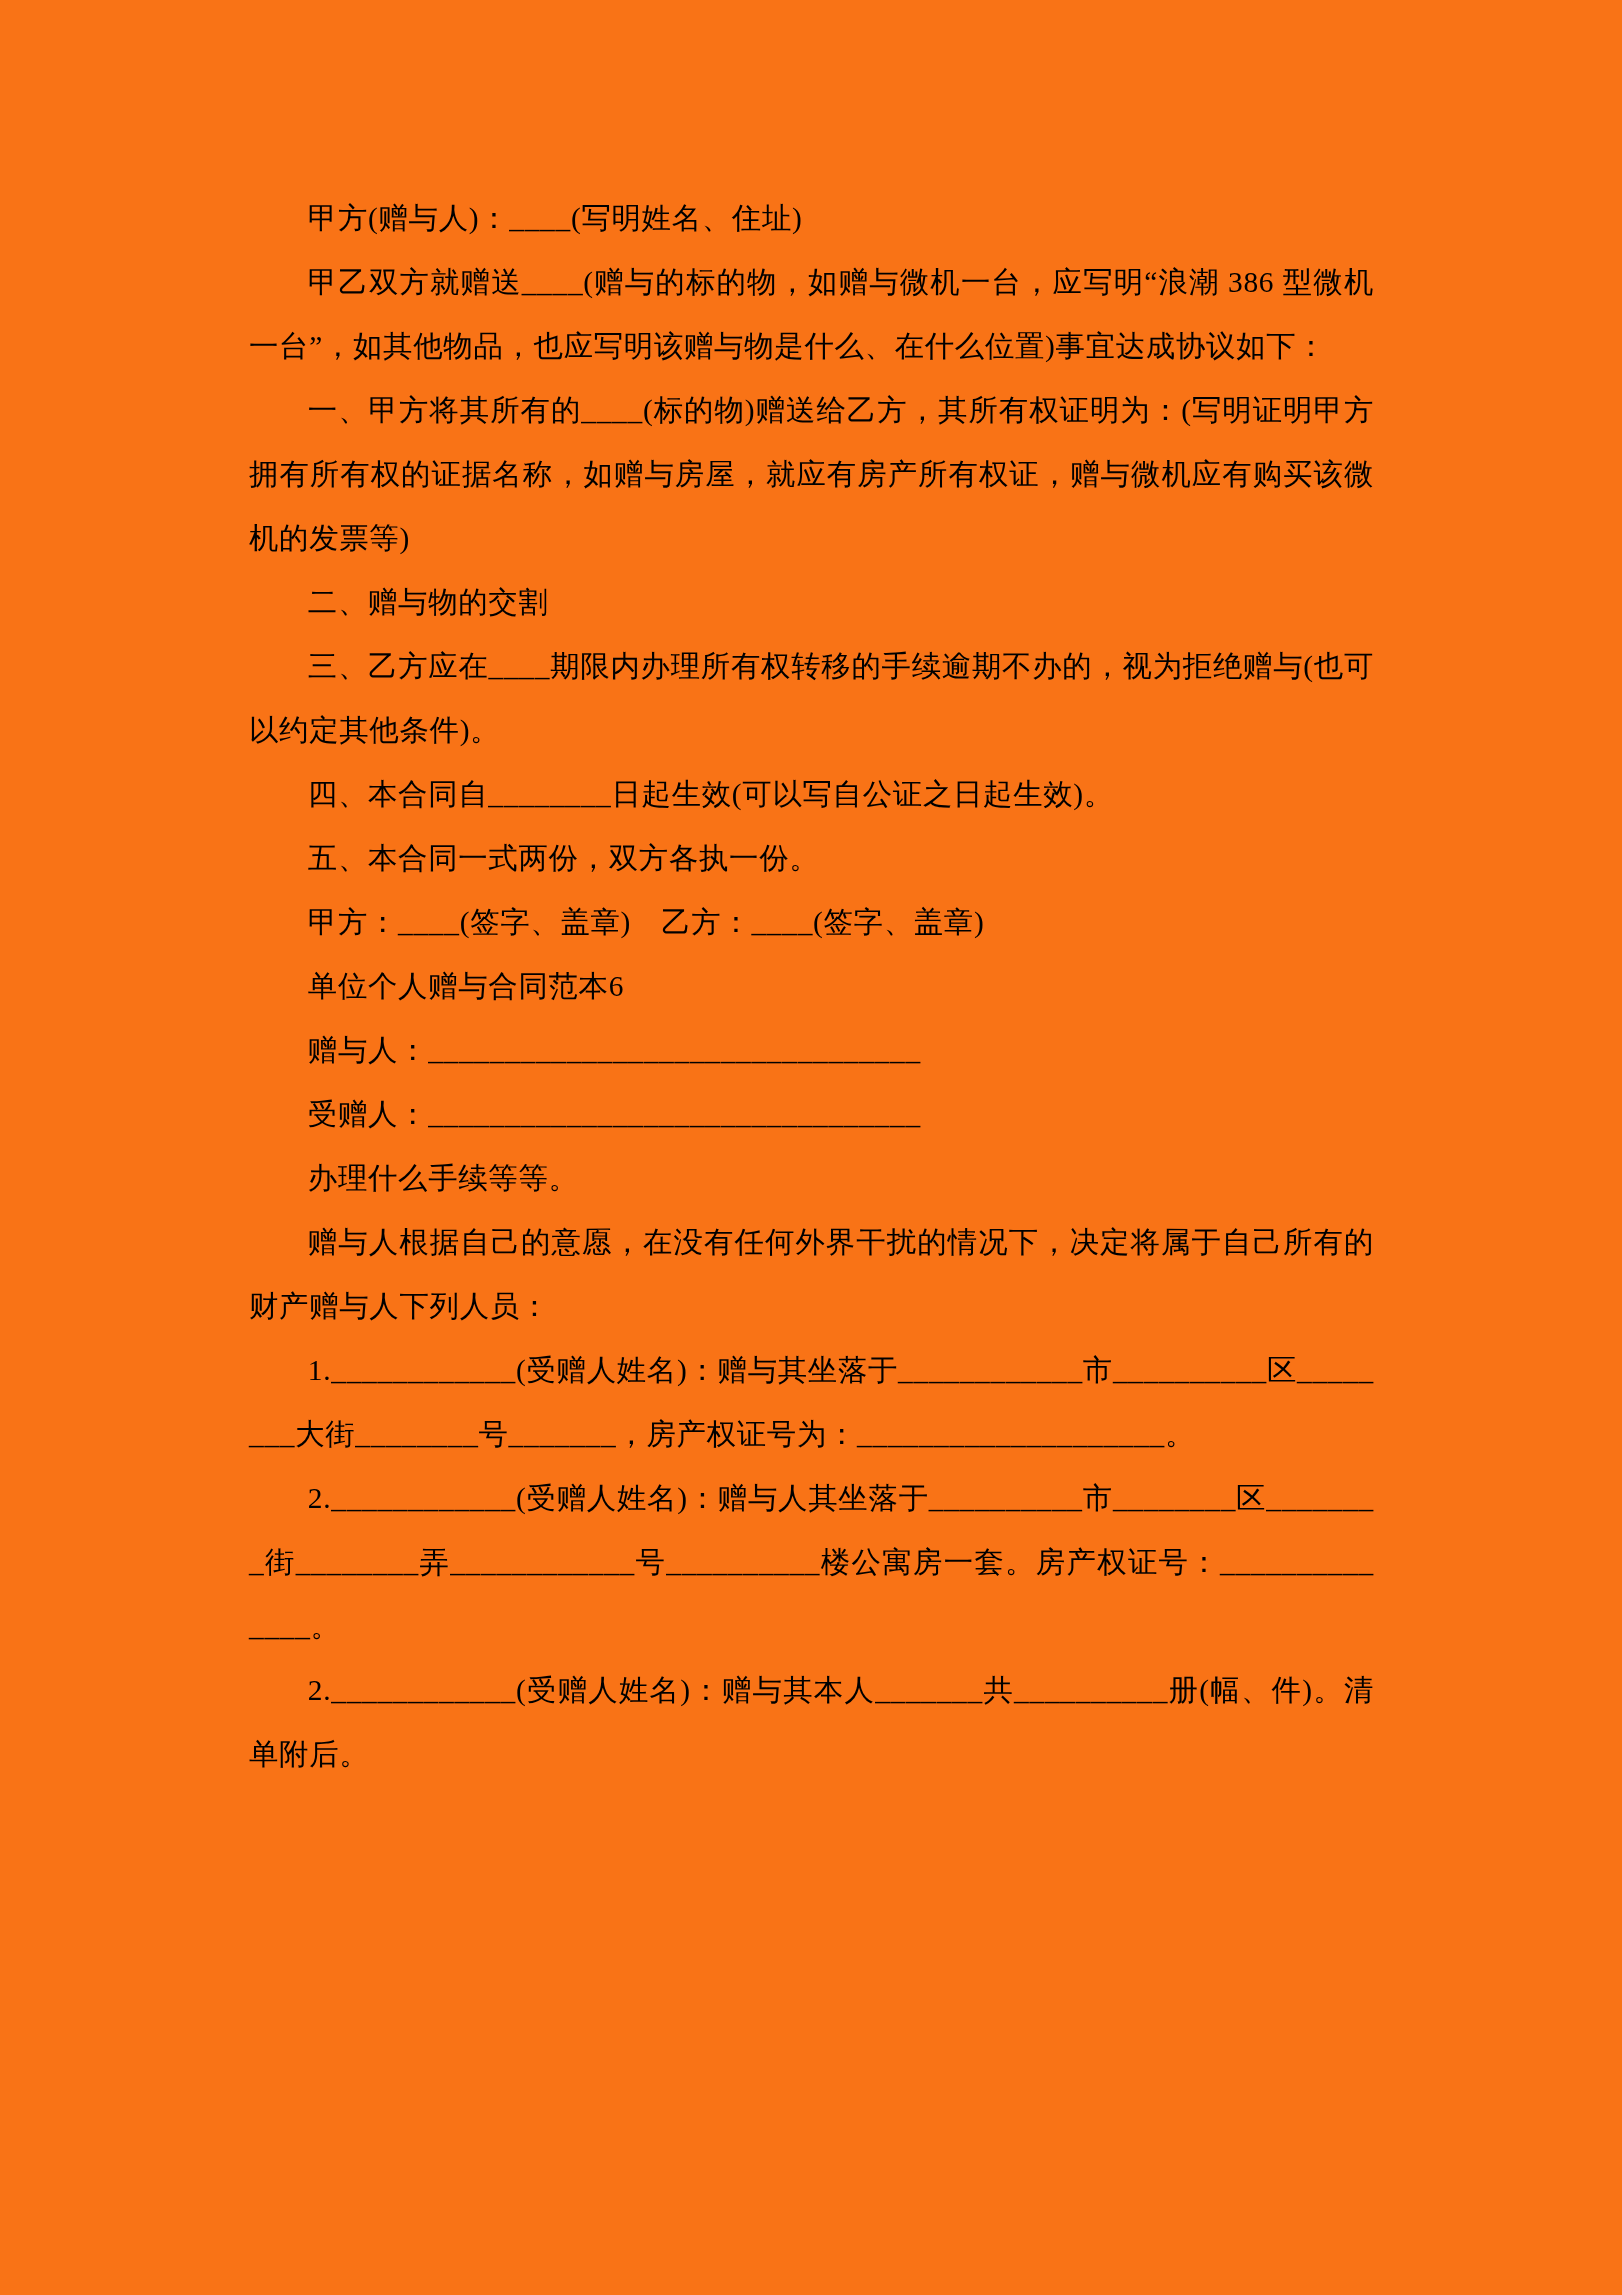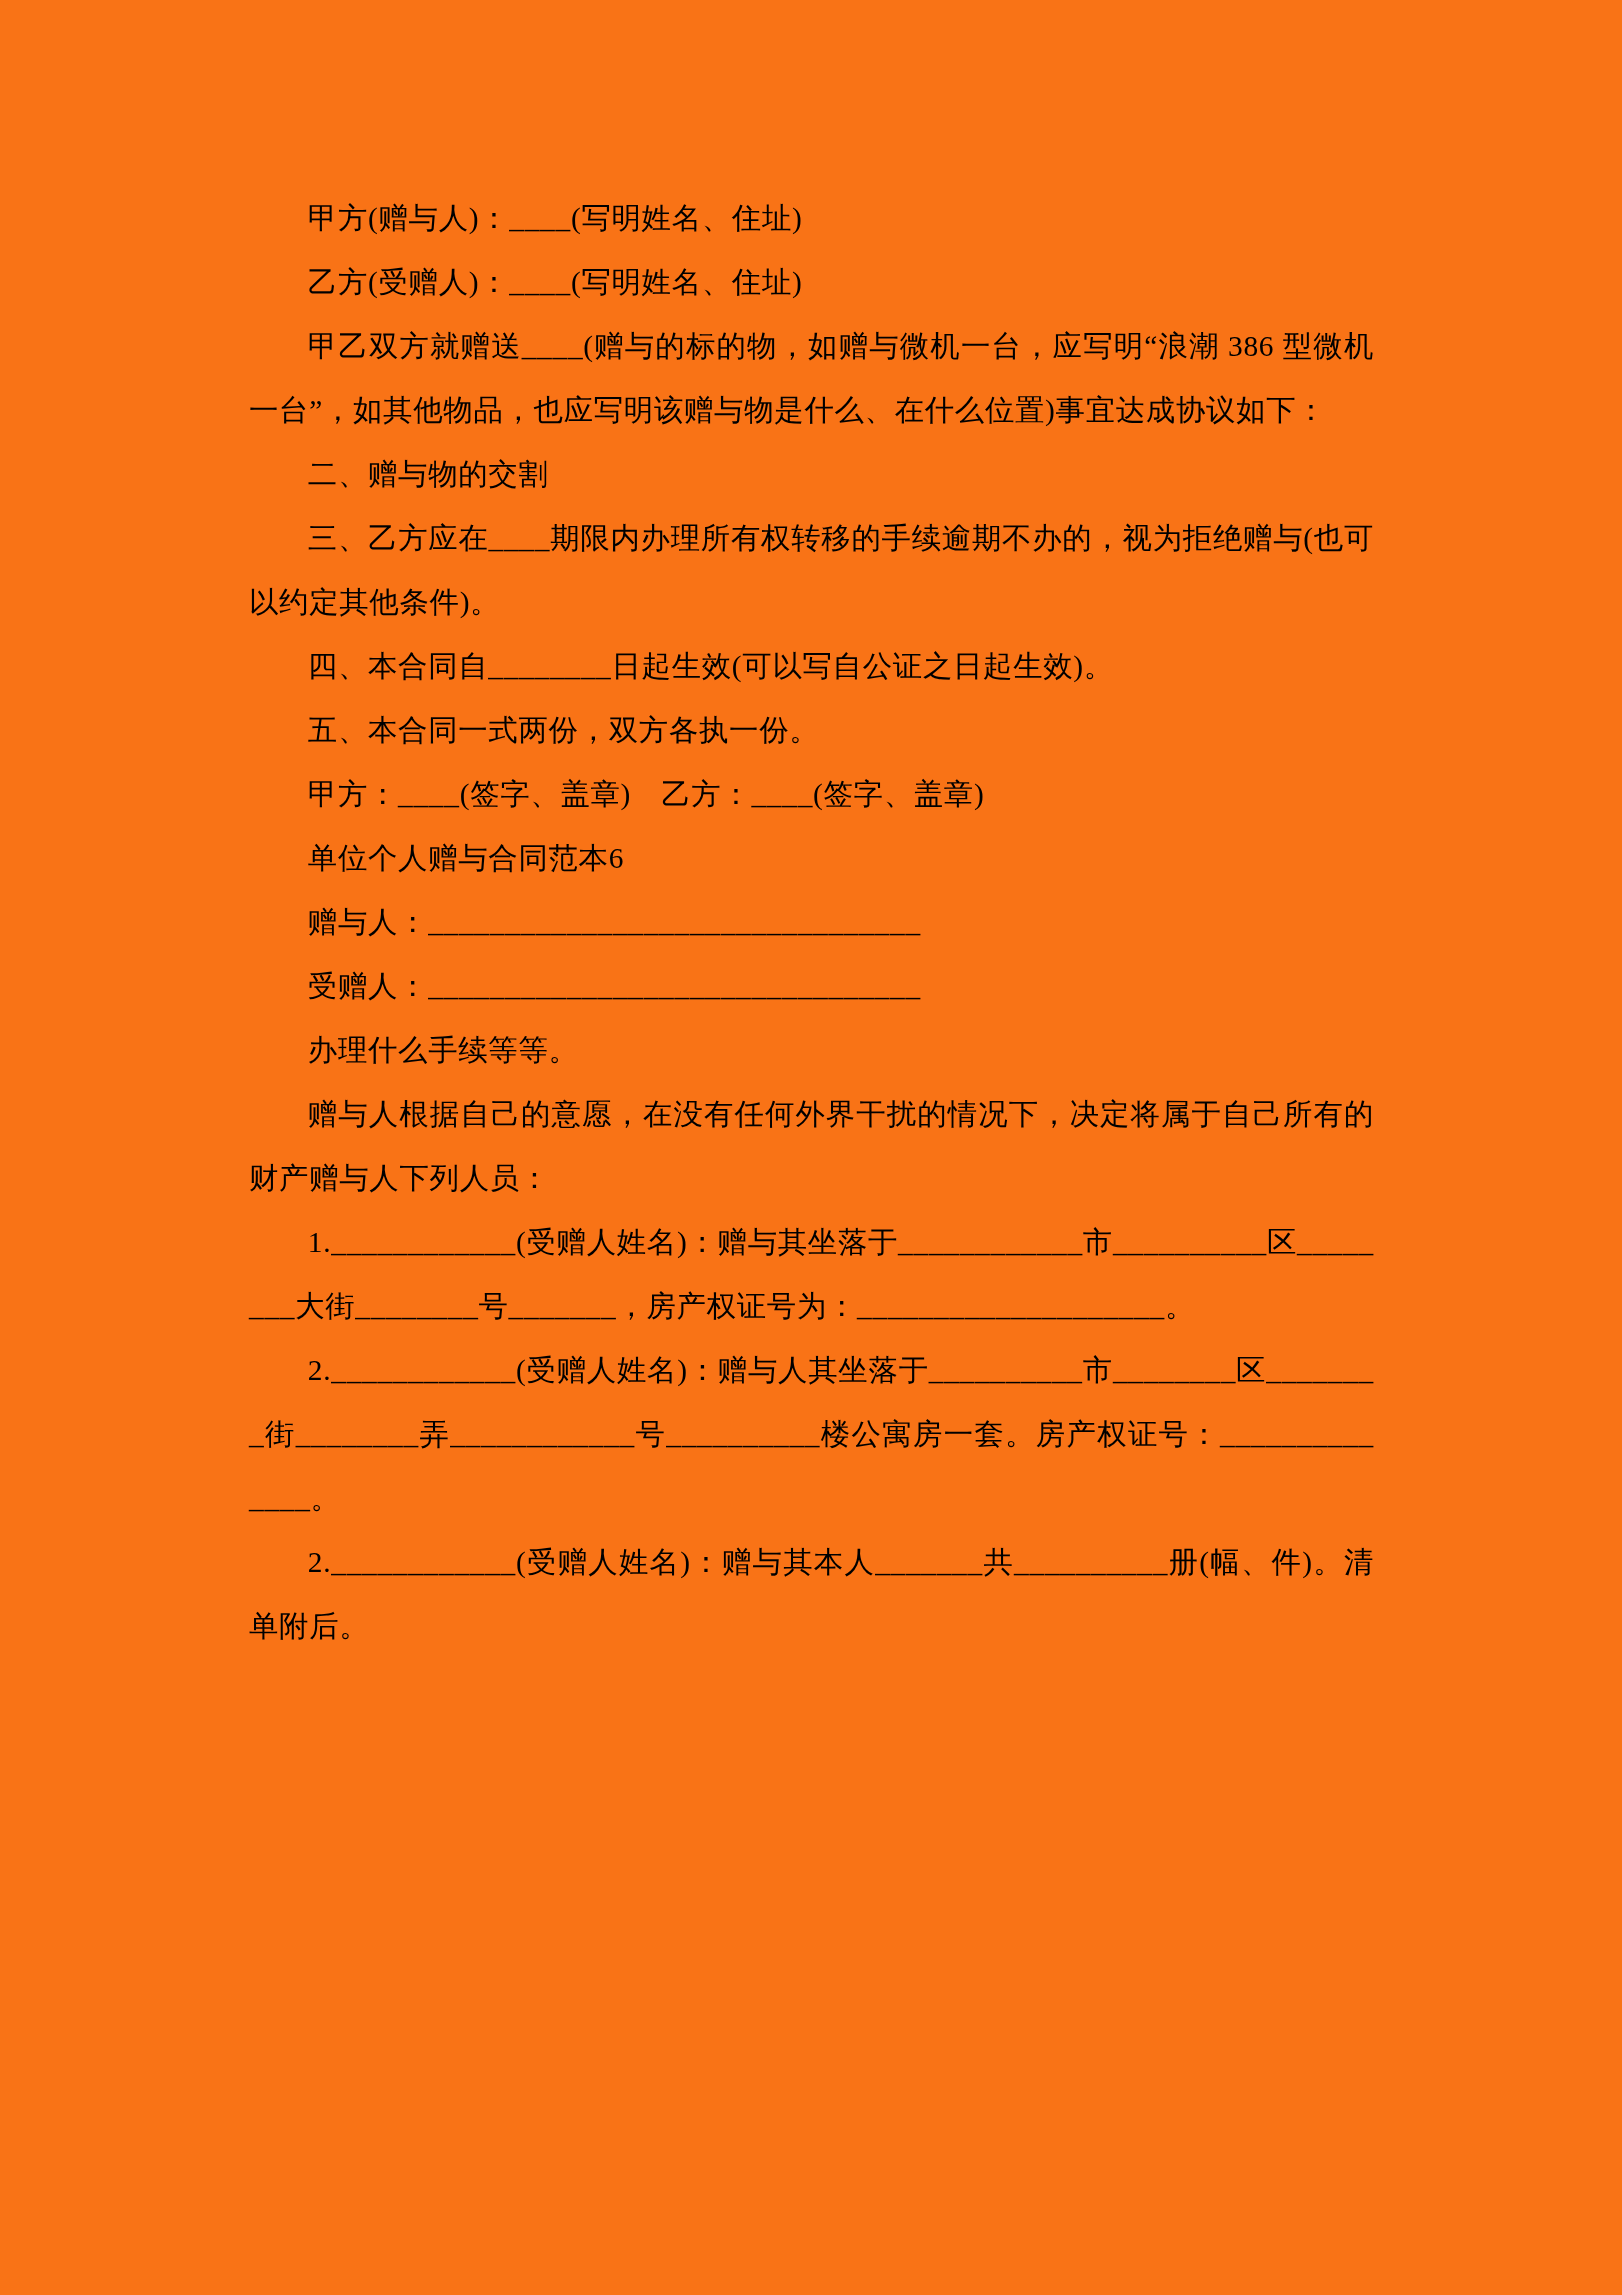--- a/index.html
+++ b/index.html
@@ -34,22 +34,22 @@
     color: #000000;
   }
 </style>
 </head>
 <body>
 
 <div class="page">
   <div class="doc-body">
 
   <p>甲方(赠与人)：____(写明姓名、住址)</p>
-      <p>乙方(受赠人)：____(写明姓名、住址)</p>
       <p>甲乙双方就赠送____(赠与的标的物，如赠与微机一台，应写明“浪潮 386 型微机一台”，如其他物品，也应写明该赠与物是什么、在什么位置)事宜达成协议如下：</p>
+      <p>一、甲方将其所有的____(标的物)赠送给乙方，其所有权证明为：(写明证明甲方拥有所有权的证据名称，如赠与房屋，就应有房产所有权证，赠与微机应有购买该微机的发票等)</p>
       <p>二、赠与物的交割</p>
       <p>三、乙方应在____期限内办理所有权转移的手续逾期不办的，视为拒绝赠与(也可以约定其他条件)。</p>
       <p>四、本合同自________日起生效(可以写自公证之日起生效)。</p>
       <p>五、本合同一式两份，双方各执一份。</p>
       <p>甲方：____(签字、盖章)　乙方：____(签字、盖章)</p>
       <p>单位个人赠与合同范本6</p>
       <p>赠与人：________________________________</p>
       <p>受赠人：________________________________</p>
       <p>办理什么手续等等。</p>
       <p>赠与人根据自己的意愿，在没有任何外界干扰的情况下，决定将属于自己所有的财产赠与人下列人员：</p>

